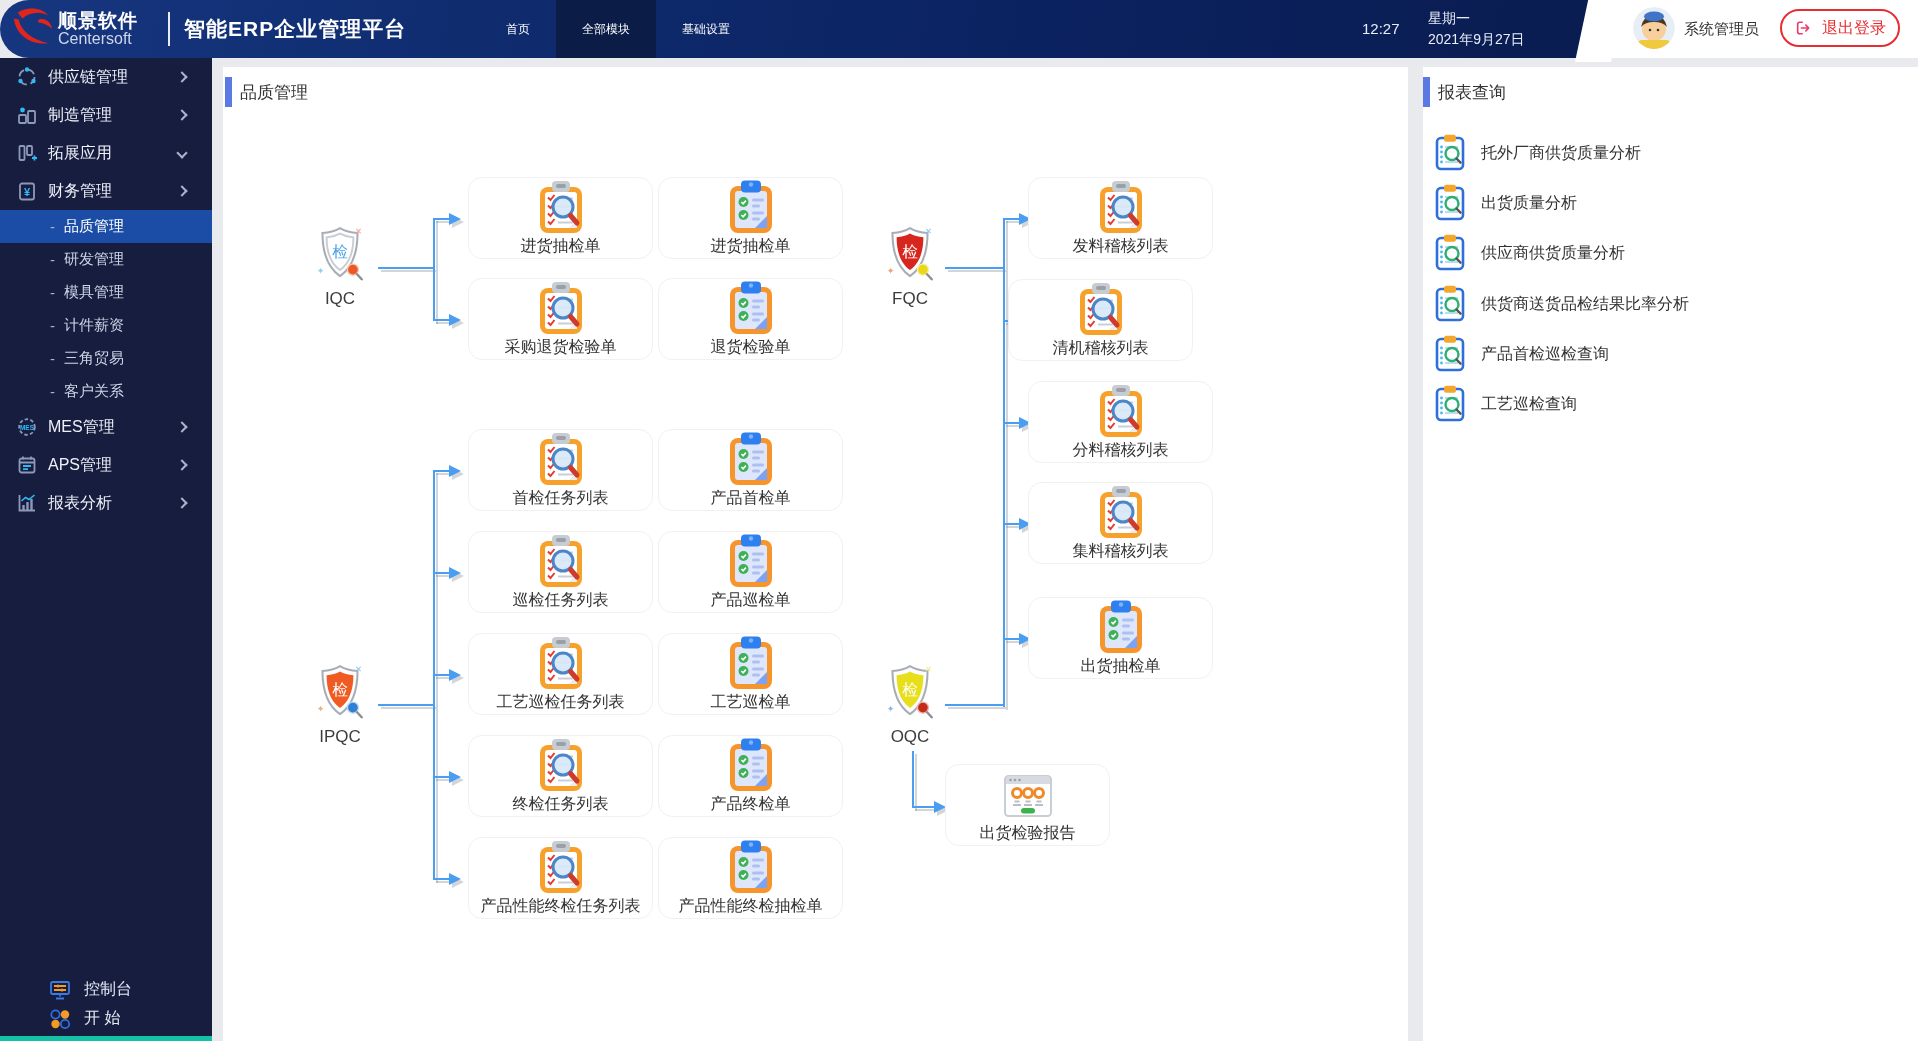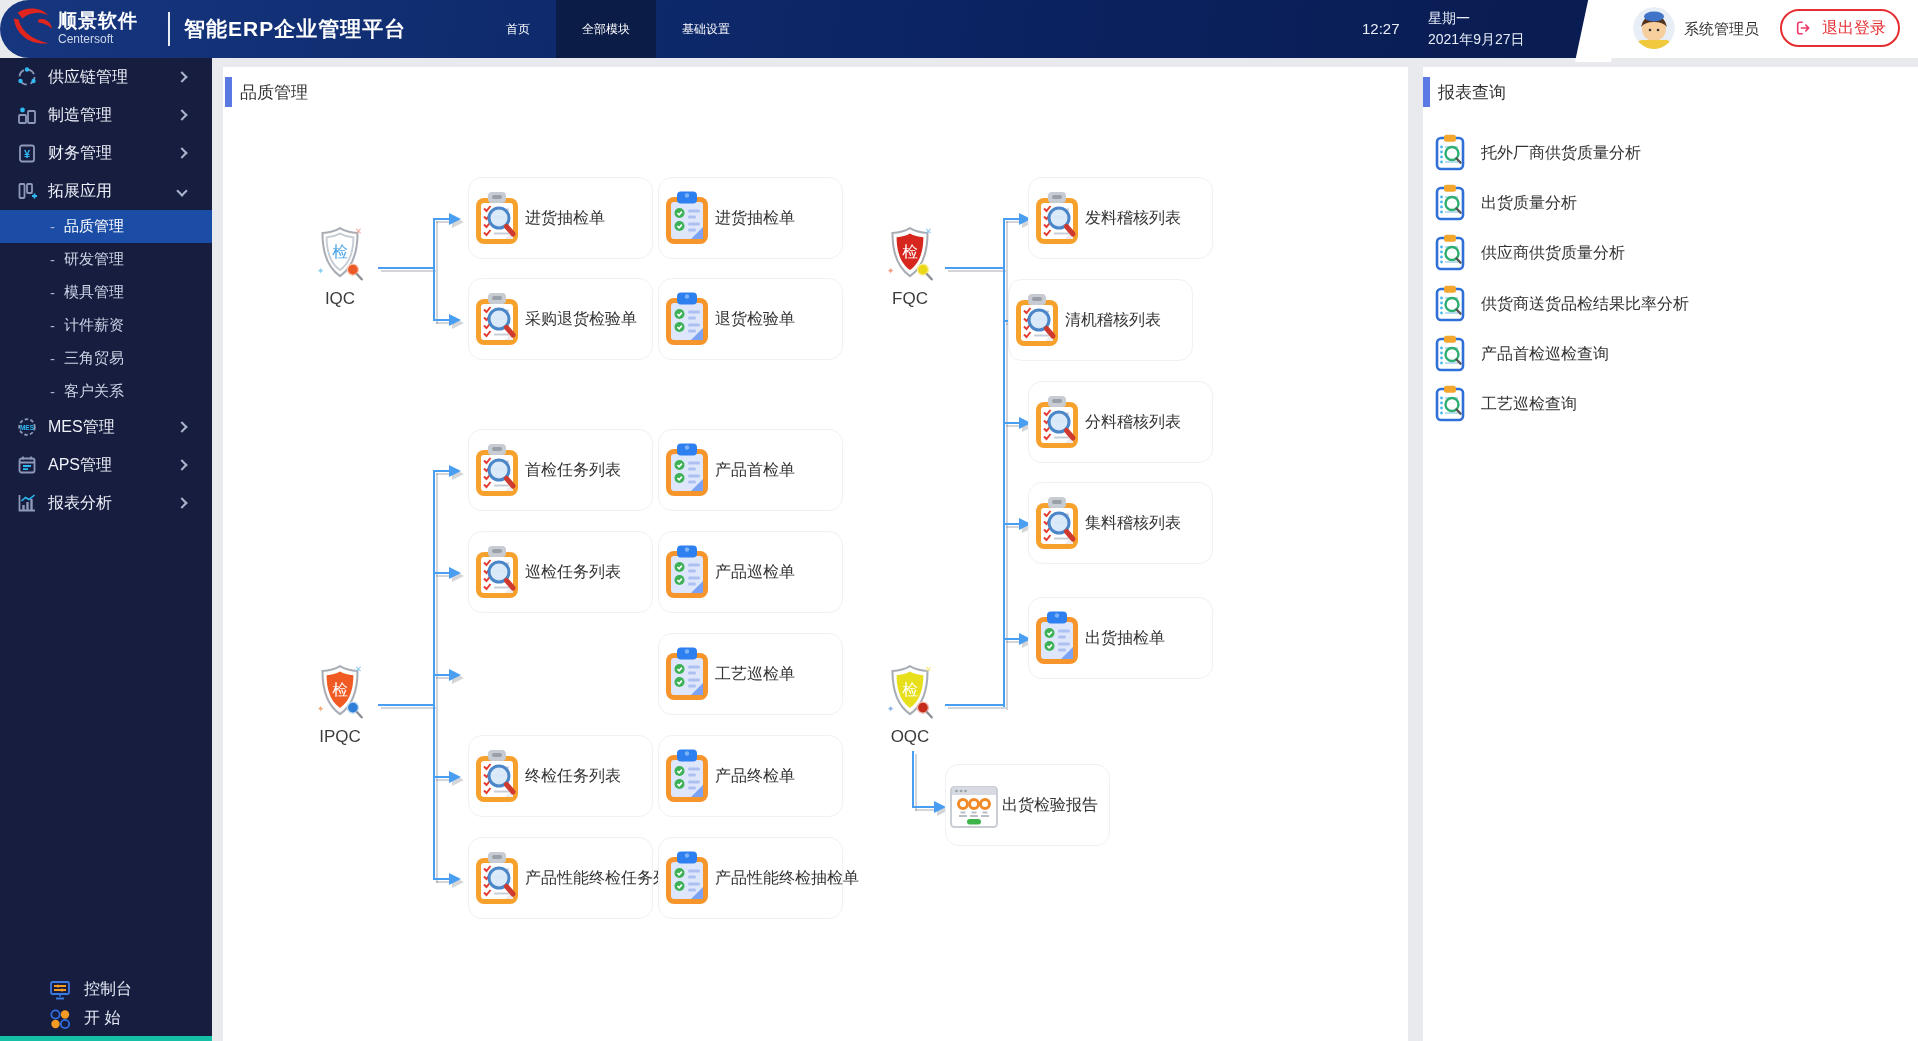--- a/index.html
+++ b/index.html
@@ -6,21 +6,21 @@
   html,body { width:1918px; height:1041px; overflow:hidden; }
   body { font-family:"Liberation Sans","DejaVu Sans",sans-serif; background:#e9eaee; position:relative; }
 
   
   .topbar { position:absolute; left:0; top:0; width:1918px; height:58px;
     background:linear-gradient(100deg,#16367f 0%,#0e2a6c 30%,#0b2260 55%,#0a1d52 80%); z-index:40;border-radius:29px; }
   .logo-wrap { position:absolute; left:10px; top:6px; display:flex; align-items:center; }
   .logo-svg { width:44px; height:44px; }
   .logo-txt { margin-left:4px; }
   .logo-name { color:#fff; font-size:19px; font-weight:bold; letter-spacing:1px; line-height:22px; }
-  .logo-sub { color:#cfd7ea; font-size:12px; line-height:14px; }
+  .logo-sub { color:#cfd7ea; font-size:16px; line-height:14px; }
   .tb-divider { position:absolute; left:168px; top:12px; width:2px; height:34px; background:#e8ecf5; }
   .app-title { position:absolute; left:184px; top:0; height:58px; line-height:58px; color:#fff;
     font-size:21px; font-weight:600; letter-spacing:1px; }
   .tb-nav { position:absolute; left:480px; top:0; height:58px; display:flex; }
   .tb-nav-item { height:58px; line-height:58px; padding:0 26px; color:#fff; font-size:12px; cursor:pointer; }
   .tb-nav-item.active { background:#0b1c47; }
   .tb-time { position:absolute; left:1362px; top:0; height:46px; line-height:58px; color:#e8edf8; font-size:15px; }
   .tb-date { position:absolute; left:1428px; top:8px; color:#e8edf8; font-size:14px; line-height:21px; }
   .tb-white { position:absolute; left:1600px; right:0; top:0; bottom:0; background:#fff; }
   .tb-white::before { content:""; position:absolute; left:-18px; top:-4px; bottom:-4px; width:36px;
@@ -50,21 +50,21 @@
 
   
   .main-card { position:absolute; left:223px; top:67px; width:1185px; bottom:0; background:#fff; z-index:10; }
   .right-card { position:absolute; left:1423px; top:67px; right:0; bottom:0; background:#fff; z-index:10; }
   .card-title { position:absolute; top:10px; height:30px; display:flex; align-items:center; }
   .accent { width:7px; height:30px; background:#5b79e3; margin-right:8px; }
   .card-title span { font-size:17px; color:#333; }
 
   
   .node { position:absolute; width:185px; height:82px; border:1px solid #f1f1f4; border-radius:14px;
-    display:flex; flex-direction:row; align-items:center; cursor:pointer; background:#fff; }
+    display:flex; flex-direction:column; align-items:center; cursor:pointer; background:#fff; }
   .node .nicon { width:56px; height:56px; margin-top:2px; flex:none; }
   .node .nlbl { font-size:16px; color:#333; line-height:20px; white-space:nowrap; }
   .qc { position:absolute; width:60px; text-align:center; }
   .qc svg { width:48px; height:56px; }
   .qc .qlbl { font-size:17px; color:#3c3c3c; margin-top:4px; }
 
   .hl,.vl { position:absolute; background:#4a9ef2; box-shadow:3px 3px 0 rgba(120,125,135,.32); }
   .hl { height:2px; } .vl { width:2px; }
   .ah { position:absolute; width:0; height:0; border-left:12px solid #4a9ef2;
     border-top:6px solid transparent; border-bottom:6px solid transparent;
@@ -316,31 +316,31 @@
   </div>
   <div class="side-item">
     <svg>
         <use href="#ic-manu"></use>
       </svg>
     <span>制造管理</span>
     <i class="chev right"></i>
   </div>
   <div class="side-item">
     <svg>
+        <use href="#ic-expand"></use>
+      </svg>
+    <span>拓展应用</span>
+    <i class="chev down"></i>
+  </div>
+  <div class="side-item">
+    <svg>
         <use href="#ic-fin"></use>
       </svg>
     <span>财务管理</span>
     <i class="chev right"></i>
-  </div>
-  <div class="side-item">
-    <svg>
-        <use href="#ic-expand"></use>
-      </svg>
-    <span>拓展应用</span>
-    <i class="chev down"></i>
   </div>
 
   <div class="side-sub active">
     <span class="dash">-</span>
     <span>品质管理</span>
   </div>
   <div class="side-sub">
     <span class="dash">-</span>
     <span>研发管理</span>
   </div>
@@ -499,20 +499,26 @@
         <use href="#ic-task"></use>
       </svg>
     <div class="nlbl">首检任务列表</div>
   </div>
   <div class="node" style="left:245px;top:464px">
     <svg class="nicon">
         <use href="#ic-task"></use>
       </svg>
     <div class="nlbl">巡检任务列表</div>
   </div>
+  <div class="node" style="left:245px;top:566px">
+    <svg class="nicon">
+        <use href="#ic-task"></use>
+      </svg>
+    <div class="nlbl">工艺巡检任务列表</div>
+  </div>
   <div class="node" style="left:245px;top:668px">
     <svg class="nicon">
         <use href="#ic-task"></use>
       </svg>
     <div class="nlbl">终检任务列表</div>
   </div>
   <div class="node" style="left:245px;top:770px">
     <svg class="nicon">
         <use href="#ic-task"></use>
       </svg>

